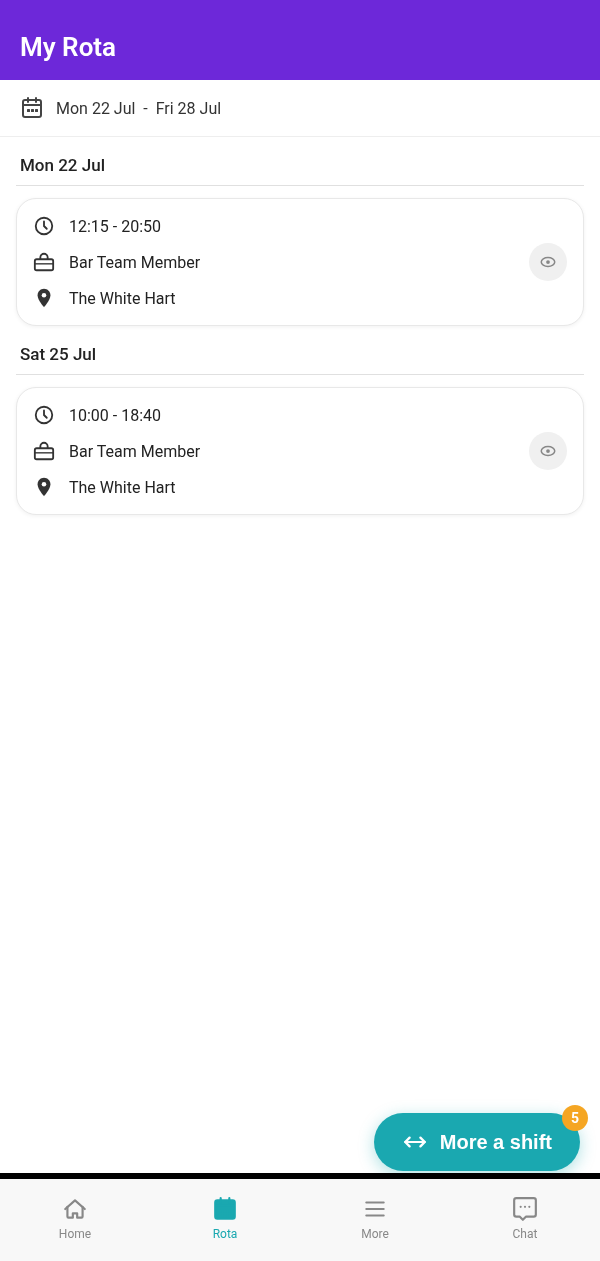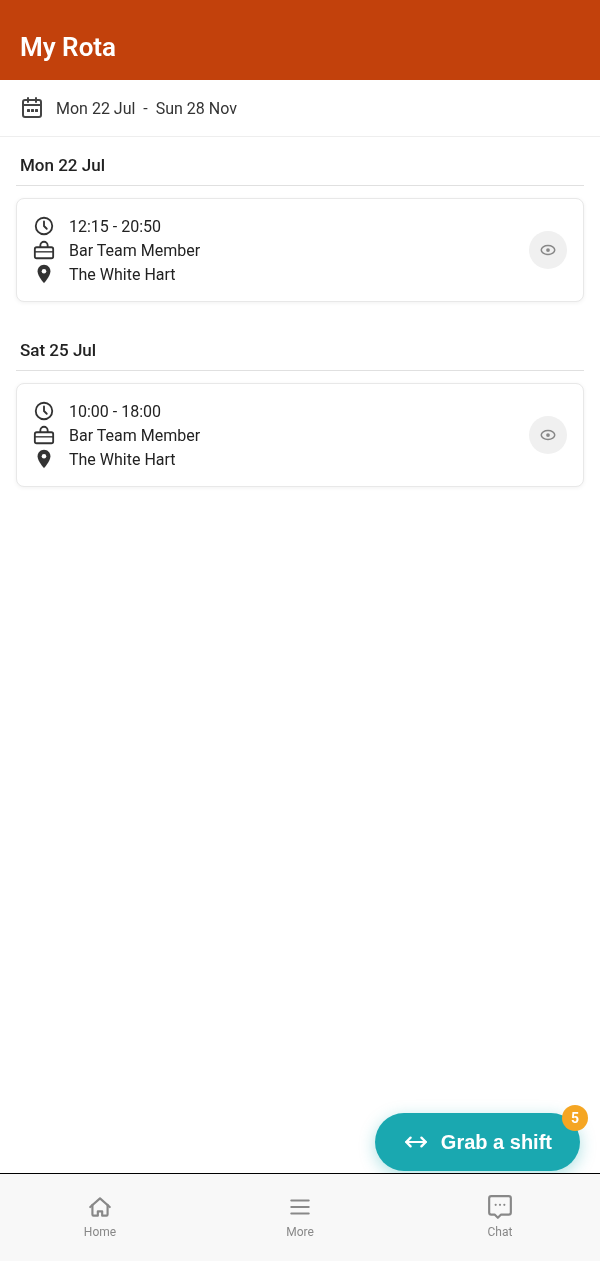--- a/index.html
+++ b/index.html
@@ -8,21 +8,21 @@
       font-family: -apple-system, BlinkMacSystemFont, 'Segoe UI', Roboto, sans-serif;
       background: #fff;
       width: 600px;
       min-height: 1261px;
       position: relative;
       overflow-x: hidden;
     }
 
     
     .header {
-      background: #c2410c;
+      background: #6d28d9;
       padding: 20px 20px 18px 20px;
       display: flex;
       align-items: flex-end;
       min-height: 80px;
     }
     .header-title {
       color: #fff;
       font-size: 26px;
       font-weight: 600;
     }
@@ -58,27 +58,26 @@
       font-weight: 500;
       color: #222;
       padding: 18px 4px 10px 4px;
       border-bottom: 1px solid #e0e0e0;
       margin-bottom: 12px;
     }
 
     
     .shift-card {
       background: #fff;
-      border-radius: 8px;
+      border-radius: 20px;
       border: 1px solid #e8e8e8;
       padding: 16px 16px;
-      margin-bottom: 20px;
       display: flex;
       flex-direction: column;
-      gap: 2px;
+      gap: 14px;
       position: relative;
       box-shadow: 0 1px 4px rgba(0,0,0,0.06);
     }
     .shift-row {
       display: flex;
       align-items: center;
       gap: 14px;
     }
     .shift-icon {
       width: 22px;
@@ -147,21 +146,21 @@
     }
 
     
     .bottom-nav {
       position: absolute;
       bottom: 0;
       left: 0;
       right: 0;
       height: 88px;
       background: #f8f8f8;
-      border-top: 1px solid #000000;
+      border-top: 6px solid #000000;
       display: flex;
       align-items: center;
       justify-content: space-around;
       padding-bottom: 4px;
     }
     .nav-item {
       display: flex;
       flex-direction: column;
       align-items: center;
       gap: 4px;
@@ -202,21 +201,21 @@
       <path d="M3 9h18" stroke="#444" stroke-width="2"></path>
       <path d="M8 2v4M16 2v4" stroke="#444" stroke-width="2" stroke-linecap="round"></path>
       <rect x="7" y="13" width="3" height="3" rx="0.5" fill="#444"></rect>
       <rect x="11" y="13" width="3" height="3" rx="0.5" fill="#444"></rect>
       <rect x="15" y="13" width="3" height="3" rx="0.5" fill="#444"></rect>
     </svg>
   </span>
   <span class="date-range-text">
     <span>Mon 22 Jul</span>
     &nbsp;<span>-</span>&nbsp;
-    <span>Sun 28 Nov</span>
+    <span>Fri 28 Jul</span>
   </span>
 </div>
 
 <div class="content">
 
   <div class="day-label">Mon 22 Jul</div>
 
   <div class="shift-card">
     <div class="shift-row">
       <span class="shift-icon">
@@ -257,21 +256,21 @@
   <div class="day-label">Sat 25 Jul</div>
 
   <div class="shift-card">
     <div class="shift-row">
       <span class="shift-icon">
         <svg width="22" height="22" viewBox="0 0 24 24" fill="none">
           <circle cx="12" cy="12" r="9" stroke="#333" stroke-width="2"></circle>
           <path d="M12 7v5l3 3" stroke="#333" stroke-width="2" stroke-linecap="round"></path>
         </svg>
       </span>
-      <span class="shift-text">10:00 - 18:00</span>
+      <span class="shift-text">10:00 - 18:40</span>
     </div>
     <div class="shift-row">
       <span class="shift-icon">
         <svg width="22" height="22" viewBox="0 0 24 24" fill="none">
           <rect x="2" y="9" width="20" height="12" rx="2" stroke="#333" stroke-width="2"></rect>
           <path d="M8 9V7a4 4 0 0 1 8 0v2" stroke="#333" stroke-width="2"></path>
           <path d="M2 14h20" stroke="#333" stroke-width="1.5"></path>
         </svg>
       </span>
       <span class="shift-text">Bar Team Member</span>
@@ -295,37 +294,53 @@
 
 </div>
 
 <div class="fab-container">
   <button class="fab-btn">
     <svg width="26" height="26" viewBox="0 0 24 24" fill="none">
       <path d="M7 16l-4-4 4-4" stroke="#fff" stroke-width="2.2" stroke-linecap="round" stroke-linejoin="round"></path>
       <path d="M17 8l4 4-4 4" stroke="#fff" stroke-width="2.2" stroke-linecap="round" stroke-linejoin="round"></path>
       <path d="M3 12h18" stroke="#fff" stroke-width="2" stroke-linecap="round"></path>
     </svg>
-    <span>Grab a shift</span>
+    <span>More a shift</span>
   </button>
   <span class="fab-badge">5</span>
 </div>
 
 <nav class="bottom-nav">
 
   <div class="nav-item">
     <span class="nav-icon">
       <svg width="26" height="26" viewBox="0 0 24 24" fill="none">
         <path d="M3 12L12 4l9 8" stroke="#888" stroke-width="2" stroke-linecap="round" stroke-linejoin="round"></path>
         <path d="M5 10v9a1 1 0 0 0 1 1h4v-4h4v4h4a1 1 0 0 0 1-1v-9" stroke="#888" stroke-width="2" stroke-linecap="round" stroke-linejoin="round"></path>
       </svg>
     </span>
     <span class="nav-label">Home</span>
   </div>
 
+  <div class="nav-item">
+    <span class="nav-icon active">
+      <svg width="26" height="26" viewBox="0 0 24 24" fill="none">
+        <rect x="3" y="4" width="18" height="17" rx="2" stroke="#1aa8b0" stroke-width="2"></rect>
+        <path d="M3 9h18" stroke="#1aa8b0" stroke-width="2"></path>
+        <path d="M8 2v4M16 2v4" stroke="#1aa8b0" stroke-width="2" stroke-linecap="round"></path>
+        <rect x="6" y="13" width="3" height="2" rx="0.3" fill="#1aa8b0"></rect>
+        <rect x="10.5" y="13" width="3" height="2" rx="0.3" fill="#1aa8b0"></rect>
+        <rect x="15" y="13" width="3" height="2" rx="0.3" fill="#1aa8b0"></rect>
+        <rect x="6" y="17" width="3" height="2" rx="0.3" fill="#1aa8b0"></rect>
+        <rect x="10.5" y="17" width="3" height="2" rx="0.3" fill="#1aa8b0"></rect>
+        <rect x="15" y="17" width="3" height="2" rx="0.3" fill="#1aa8b0"></rect>
+      </svg>
+    </span>
+    <span class="nav-label active">Rota</span>
+  </div>
 
 
   <div class="nav-item">
     <span class="nav-icon">
       <svg width="26" height="26" viewBox="0 0 24 24" fill="none">
         <path d="M4 6h16M4 12h16M4 18h16" stroke="#888" stroke-width="2" stroke-linecap="round"></path>
       </svg>
     </span>
     <span class="nav-label">More</span>
   </div>

